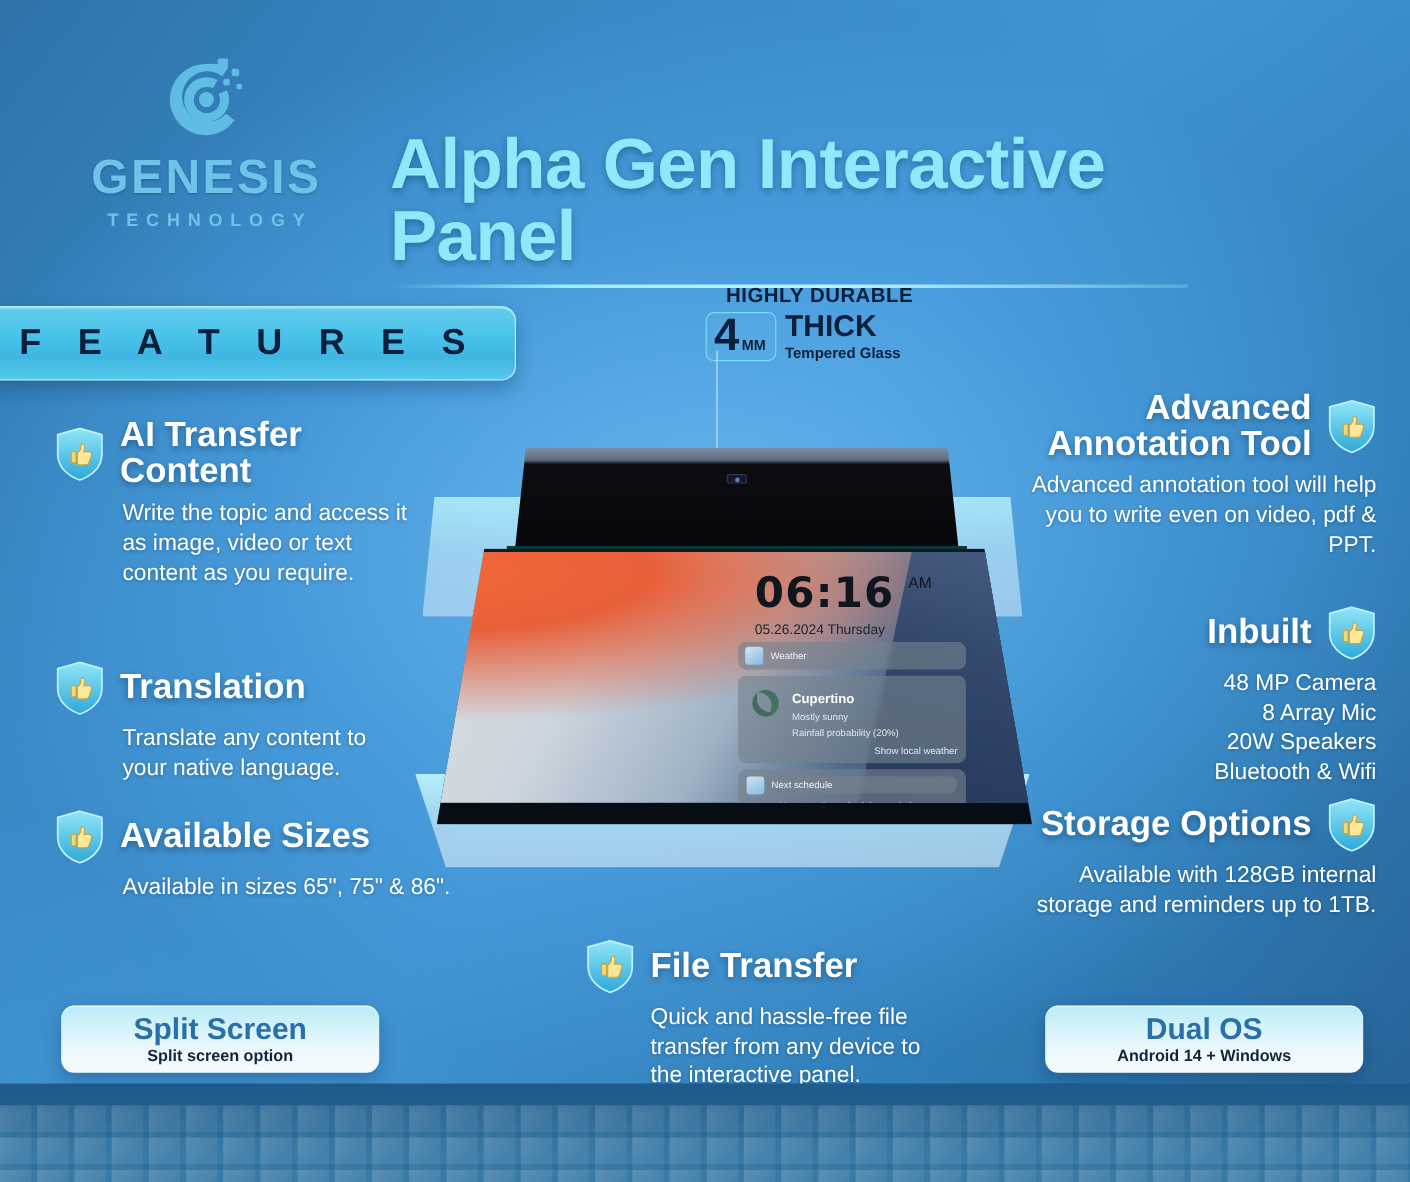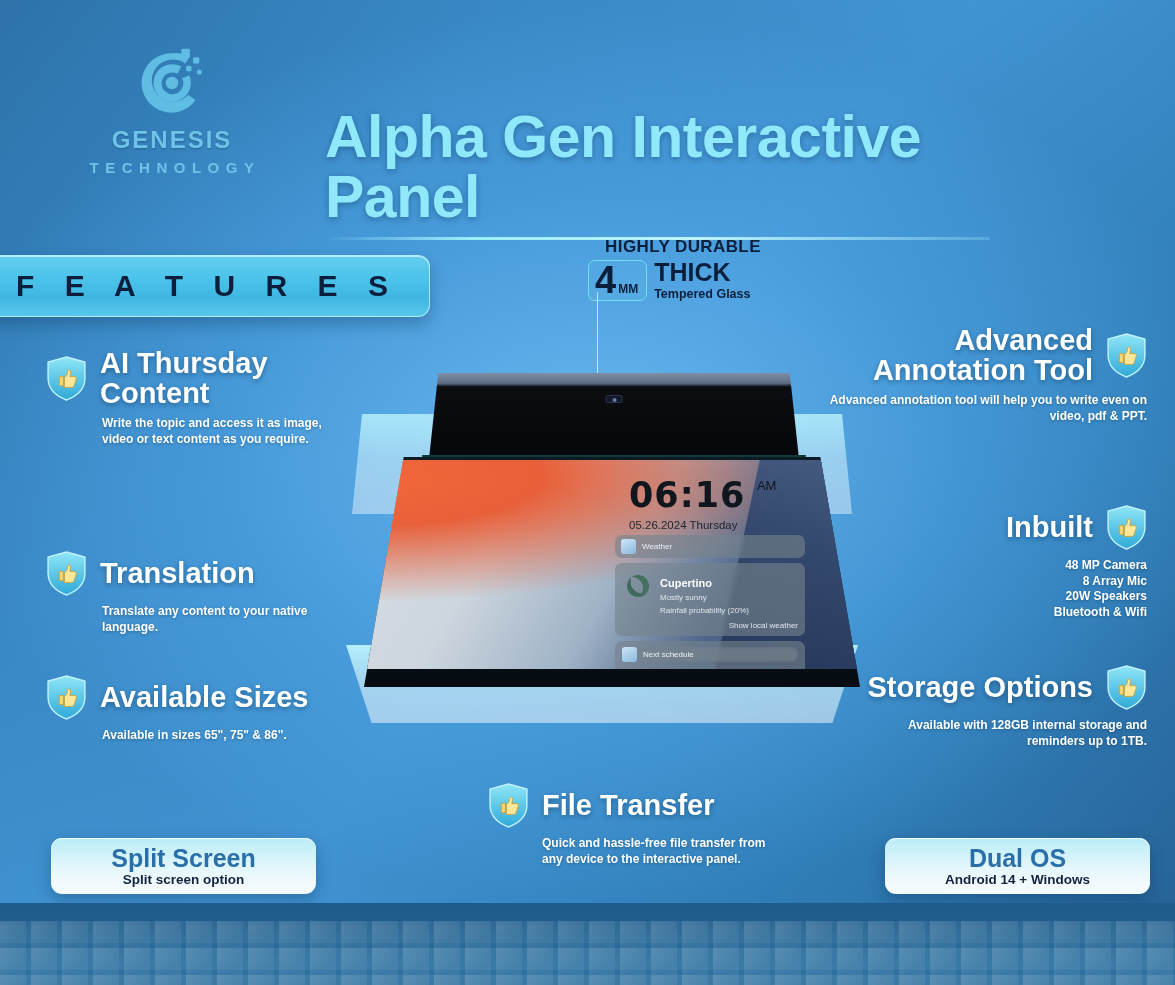--- a/index.html
+++ b/index.html
@@ -35,21 +35,21 @@
   }
   .bottom-band .fade {
     position:absolute; inset:0;
     background:linear-gradient(180deg, rgba(31,90,140,0.95) 0%, rgba(31,90,140,0) 30%);
   }
 
   
   .logo { position:absolute; left:72px; top:44px; width:200px; text-align:center; }
   .logo-mark { width:78px; height:78px; margin:0 auto 6px; display:block; }
   .logo-name {
-    font-size:24px; font-weight:700; letter-spacing:2px;
+    font-size:40px; font-weight:700; letter-spacing:2px;
     color:#6fc3e8; line-height:1;
     text-shadow:0 1px 2px rgba(0,40,70,.35);
   }
   .logo-sub {
     font-size:15px; font-weight:700; letter-spacing:6.5px;
     color:#6fc3e8; margin-top:7px; text-indent:6px;
   }
 
   
   .main-title {
@@ -83,21 +83,21 @@
   
   .feature { position:absolute; }
   .feature .row { display:flex; align-items:center; gap:13px; }
   .feature.right .row { flex-direction:row-reverse; }
   .shield { width:41px; height:45px; flex:0 0 auto; display:block; }
   .feat-title {
     font-size:29px; font-weight:700; color:#ffffff; line-height:1.04;
     text-shadow:0 2px 5px rgba(6,44,76,.45);
   }
   .feat-body {
-    font-size:12px; font-weight:700; color:#ffffff; line-height:1.3;
+    font-size:19px; font-weight:400; color:#ffffff; line-height:1.3;
     margin-top:8px; text-shadow:0 1px 3px rgba(6,44,76,.4);
   }
   .feature.right { text-align:right; }
   .feature.right .feat-title { text-align:right; }
   .feature.right .feat-body { text-align:right; }
 
   
   #f-ai        { left:46px;  top:348px; width:300px; }
   #f-trans     { left:46px;  top:551px; width:300px; }
   #f-sizes     { left:46px;  top:675px; width:330px; }
@@ -222,21 +222,21 @@
   .sched-text { font-size:8px; color:#e4ebf0; text-align:center; margin:5px 0 4px; }
 
   
   .pill {
     position:absolute; height:56px; border-radius:11px;
     background:linear-gradient(180deg,#b9ecf7 0%, #d8f4fa 38%, #eef9fc 70%, #f5fbfd 100%);
     box-shadow:0 6px 15px rgba(8,45,78,.3), inset 0 1px 0 rgba(255,255,255,.8);
     display:flex; flex-direction:column; align-items:center; justify-content:center;
   }
   #pill-split { left:51px;  top:838px; width:265px; }
-  #pill-dual  { right:25px; top:838px; width:265px; }
+  #pill-dual  { right:39px; top:838px; width:265px; }
   .pill .p-title { font-size:25px; font-weight:700; color:#2a6fa8; line-height:1.05; }
   .pill .p-sub   { font-size:13.5px; font-weight:700; color:#13233f; margin-top:1px; }
 </style>
 </head>
 <body>
 
 <div id="stage">
 
   <div class="logo">
     <svg class="logo-mark" viewBox="0 0 100 100">
@@ -337,21 +337,21 @@
         <defs>
             <linearGradient id="sg1" x1="0" y1="0" x2="0" y2="1">
           <stop offset="0" stop-color="#8fe6f7"></stop>
               <stop offset="1" stop-color="#2fa9d8"></stop>
             </linearGradient>
           </defs>
         <path d="M20 1 L38 6 V22 C38 33 29 40 20 43 C11 40 2 33 2 22 V6 Z" fill="url(#sg1)" stroke="#bff2ff" stroke-width="1.4"></path>
         <path d="M13 20h4v9h-4z" fill="#f7d774" stroke="#caa23f" stroke-width=".9"></path>
         <path d="M18 21c2-1 3-3 3-6 0-2 3-2 3 1l-.7 4h4.2c1.6 0 2.5 1.3 2 2.8l-2 6c-.4 1.2-1.3 1.9-2.6 1.9H18z" fill="#ffe79a" stroke="#caa23f" stroke-width=".9"></path>
       </svg>
-      <div class="feat-title">AI Thursday Content</div>
+      <div class="feat-title">AI Transfer Content</div>
     </div>
     <div class="feat-body">Write the topic and access it as image, video or text content as you require.</div>
   </div>
 
   <div class="feature" id="f-trans">
     <div class="row">
       <svg class="shield" viewBox="0 0 40 44">
         <path d="M20 1 L38 6 V22 C38 33 29 40 20 43 C11 40 2 33 2 22 V6 Z" fill="url(#sg1)" stroke="#bff2ff" stroke-width="1.4"></path>
         <path d="M13 20h4v9h-4z" fill="#f7d774" stroke="#caa23f" stroke-width=".9"></path>
         <path d="M18 21c2-1 3-3 3-6 0-2 3-2 3 1l-.7 4h4.2c1.6 0 2.5 1.3 2 2.8l-2 6c-.4 1.2-1.3 1.9-2.6 1.9H18z" fill="#ffe79a" stroke="#caa23f" stroke-width=".9"></path>

